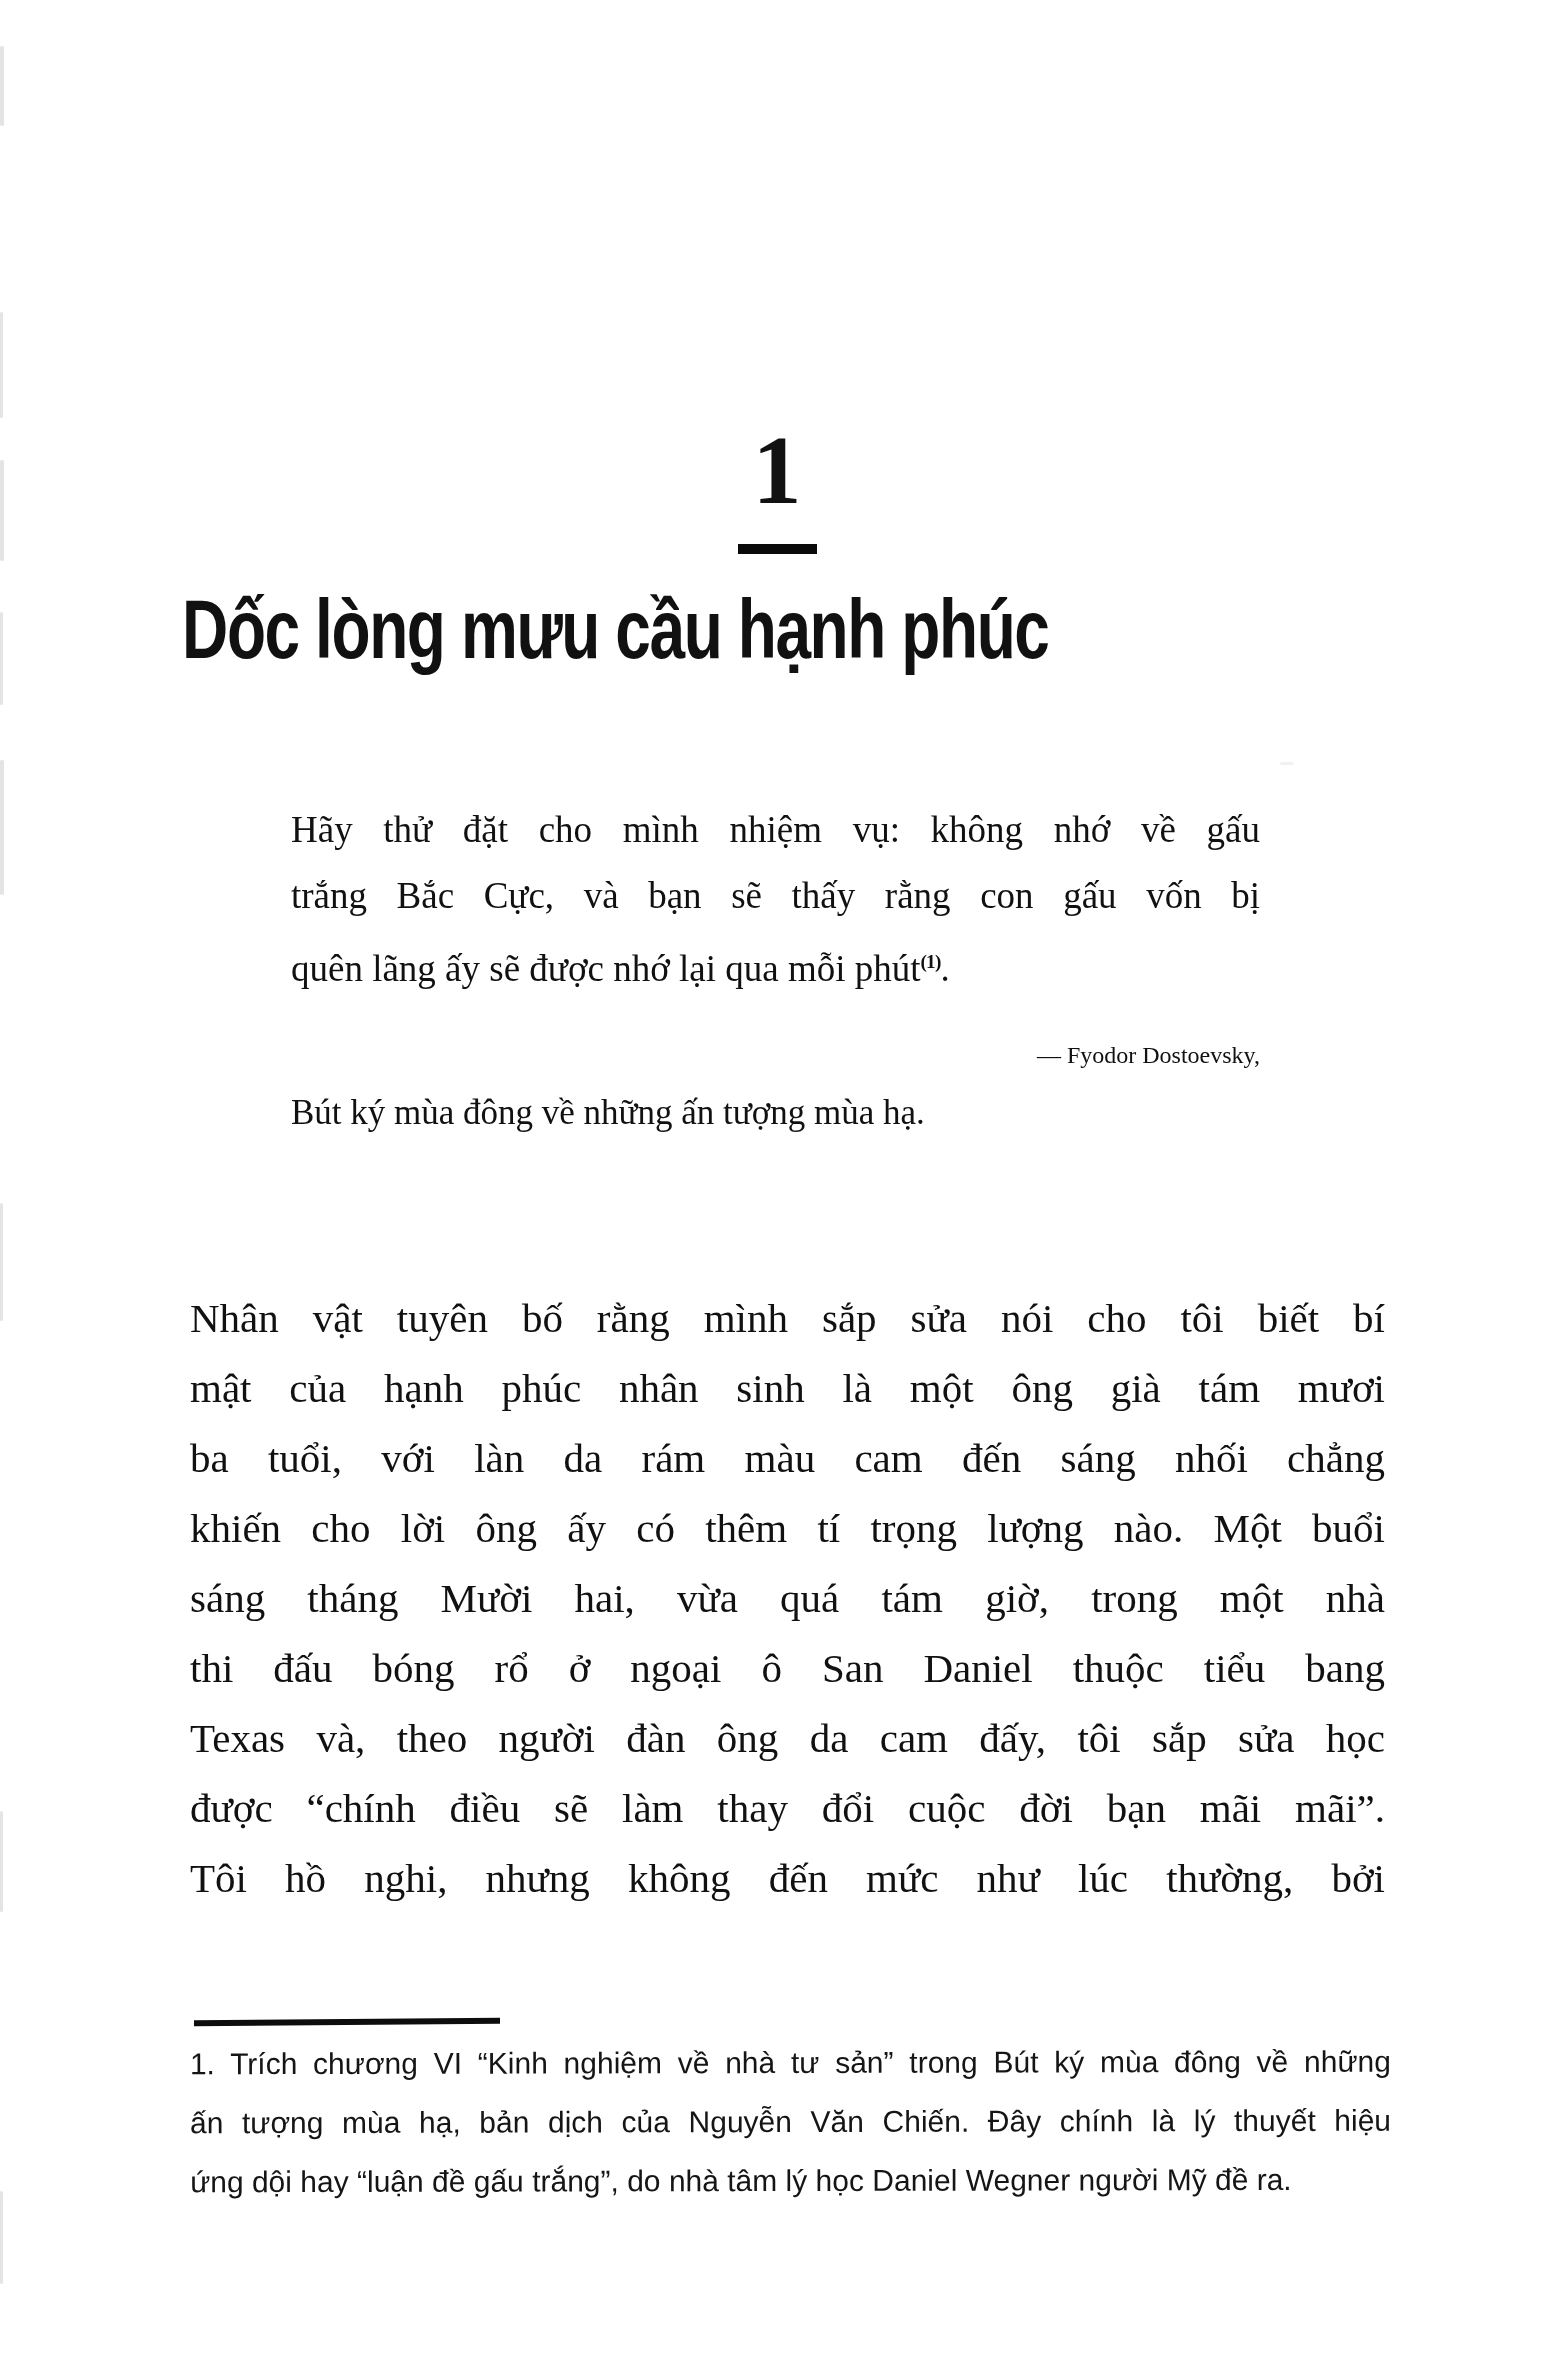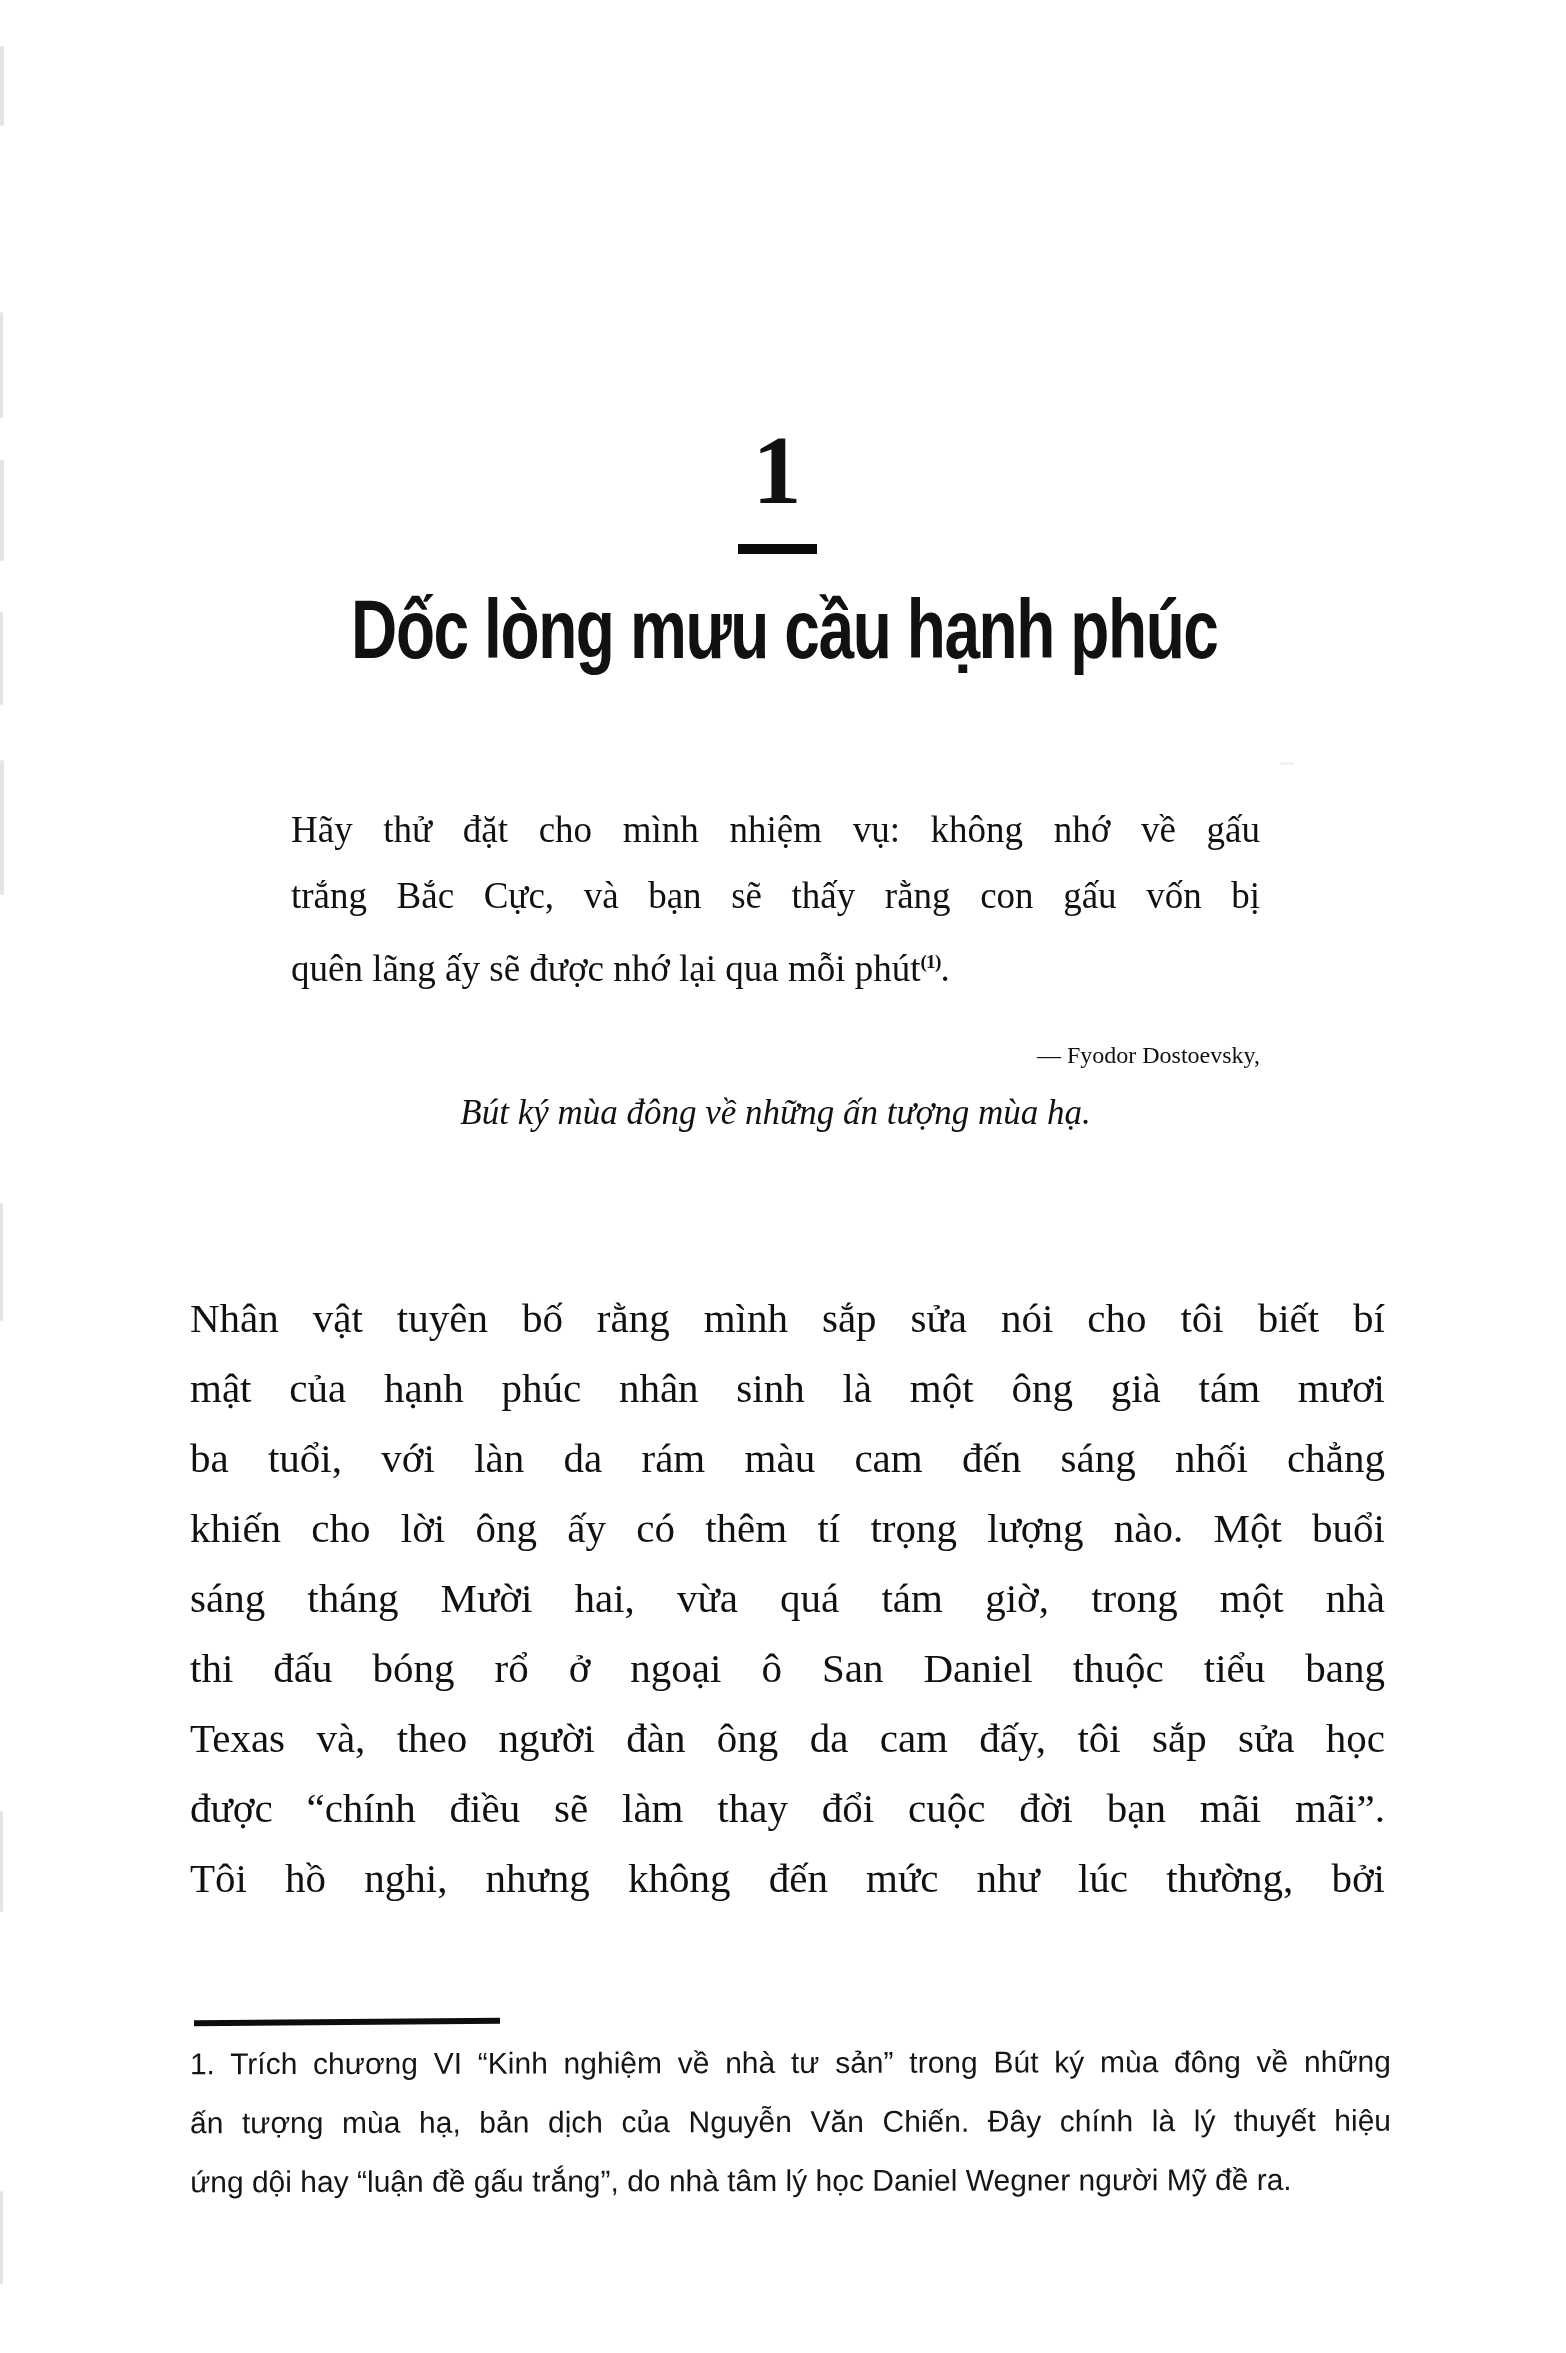--- a/index.html
+++ b/index.html
@@ -36,23 +36,23 @@
     left: 738px;
     width: 79px;
     height: 10px;
     background: #0a0a0a;
   }
 
   
   .title-wrap {
     position: absolute;
     top: 579px;
-    left: 102px;
+    left: 87px;
     width: 1364px;
-    text-align: center;
+    text-align: left;
   }
   .title-inner {
     display: inline-block;
     font-family: "Liberation Sans", sans-serif;
     font-weight: 700;
     font-size: 78px;
     line-height: 101px;
     letter-spacing: -1.7px;
     transform: scaleX(0.82) scaleY(1.08);
     transform-origin: center;
@@ -76,22 +76,21 @@
     width: 969px;
     text-align: right;
     font-size: 24px;
     line-height: 47px;
   }
   .attr2 {
     position: absolute;
     top: 1089px;
     left: 291px;
     width: 969px;
-    text-align: center;
-    font-style: italic;
+    text-align: left;
     font-size: 35px;
     line-height: 47px;
   }
 
   
   .body-text {
     position: absolute;
     top: 1283px;
     left: 190px;
     width: 1195px;

